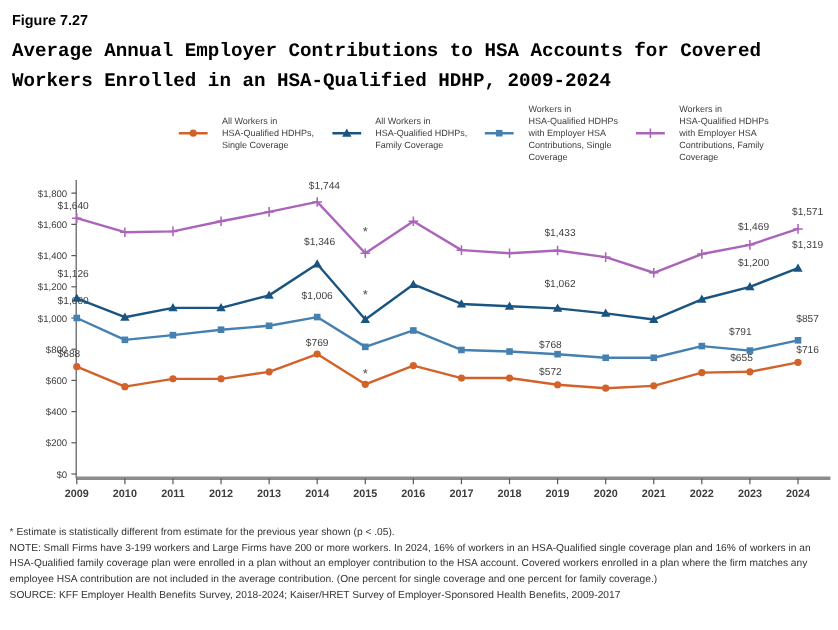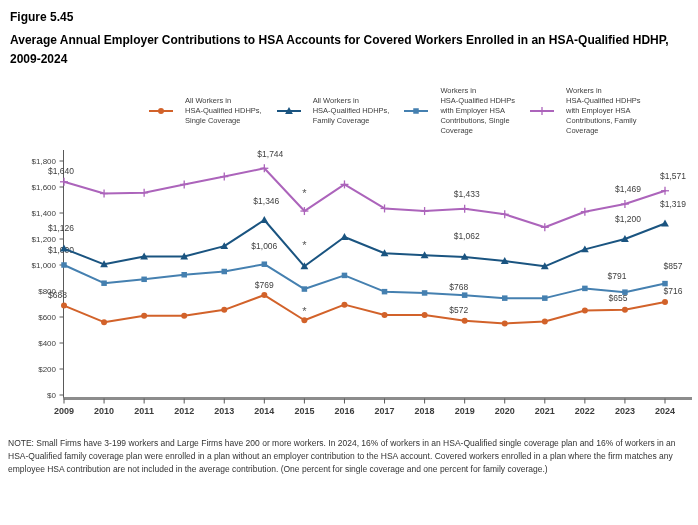--- a/index.html
+++ b/index.html
@@ -1,38 +1,38 @@
 <!DOCTYPE html>
 <html><head>
 <meta charset="utf-8">
 <style>
   html,body{margin:0;padding:0;background:#fff;}
   body{width:698px;height:525px;position:relative;overflow:hidden;
        font-family:"Liberation Sans",sans-serif;-webkit-font-smoothing:antialiased;}
   .header{position:absolute;left:10px;top:10px;width:682px;}
   .fig-num{font-size:12px;font-weight:bold;color:#000;margin:0 0 7px 0;}
-  .fig-title{font-size:12px;font-weight:bold;color:#000;line-height:1.55;margin:0;}
+  .fig-title{font-size:16px;font-weight:bold;color:#000;line-height:1.55;margin:0;font-family:Liberation Mono, monospace;}
   .legend{position:absolute;left:148px;top:86px;display:flex;gap:14px;align-items:center;}
   .legend-item{display:flex;align-items:center;gap:11px;}
   .legend-text{font-size:7.5px;color:#3d3d3d;line-height:1.32;white-space:pre-line;max-width:95px;}
   #chart{position:absolute;left:30px;top:140px;}
   svg{font-family:"Liberation Sans",sans-serif;}
   .ytick{font-size:8px;fill:#404040;}
   .xtick{font-size:9px;font-weight:bold;fill:#3d3d3d;}
   .dlabel{font-size:8.5px;fill:#404040;}
   .ast{font-size:11px;fill:#555;}
   .footnotes{position:absolute;left:8px;top:437px;width:686px;font-size:8.5px;
              color:#333;line-height:1.52;}
   .footnotes p{margin:0;}
 </style>
 </head>
 <body>
 
 <div class="header">
-  <p class="fig-num">Figure 5.45</p>
+  <p class="fig-num">Figure 7.27</p>
   <p class="fig-title">Average Annual Employer Contributions to HSA Accounts for Covered Workers Enrolled in an HSA-Qualified HDHP, 2009-2024</p>
 </div>
 
 <div class="legend" id="legend">
     <div class="legend-item">
       <svg width="26" height="12">
         <line x1="1" y1="6" x2="25" y2="6" stroke="#D2622A" stroke-width="2"></line>
         <circle cx="13" cy="6" r="3" fill="#D2622A"></circle>
       </svg>
       <div class="legend-text">All Workers in
@@ -245,14 +245,16 @@
         <circle cx="434.6666666666667" cy="180.64" r="3" fill="#D2622A"></circle>
         <circle cx="474.73333333333335" cy="183.5" r="3" fill="#D2622A"></circle>
         <circle cx="514.8000000000001" cy="181.55" r="3" fill="#D2622A"></circle>
         <circle cx="554.8666666666667" cy="170.5" r="3" fill="#D2622A"></circle>
         <circle cx="594.9333333333334" cy="169.85" r="3" fill="#D2622A"></circle>
         <circle cx="635" cy="161.92000000000002" r="3" fill="#D2622A"></circle>
       </g>
     </svg></div>
 
 <div class="footnotes">
+  <p>* Estimate is statistically different from estimate for the previous year shown (p &lt; .05).</p>
   <p>NOTE: Small Firms have 3-199 workers and Large Firms have 200 or more workers. In 2024, 16% of workers in an HSA-Qualified single coverage plan and 16% of workers in an HSA-Qualified family coverage plan were enrolled in a plan without an employer contribution to the HSA account. Covered workers enrolled in a plan where the firm matches any employee HSA contribution are not included in the average contribution. (One percent for single coverage and one percent for family coverage.)</p>
+  <p>SOURCE: KFF Employer Health Benefits Survey, 2018-2024; Kaiser/HRET Survey of Employer-Sponsored Health Benefits, 2009-2017</p>
 </div>
 
 </body></html>

